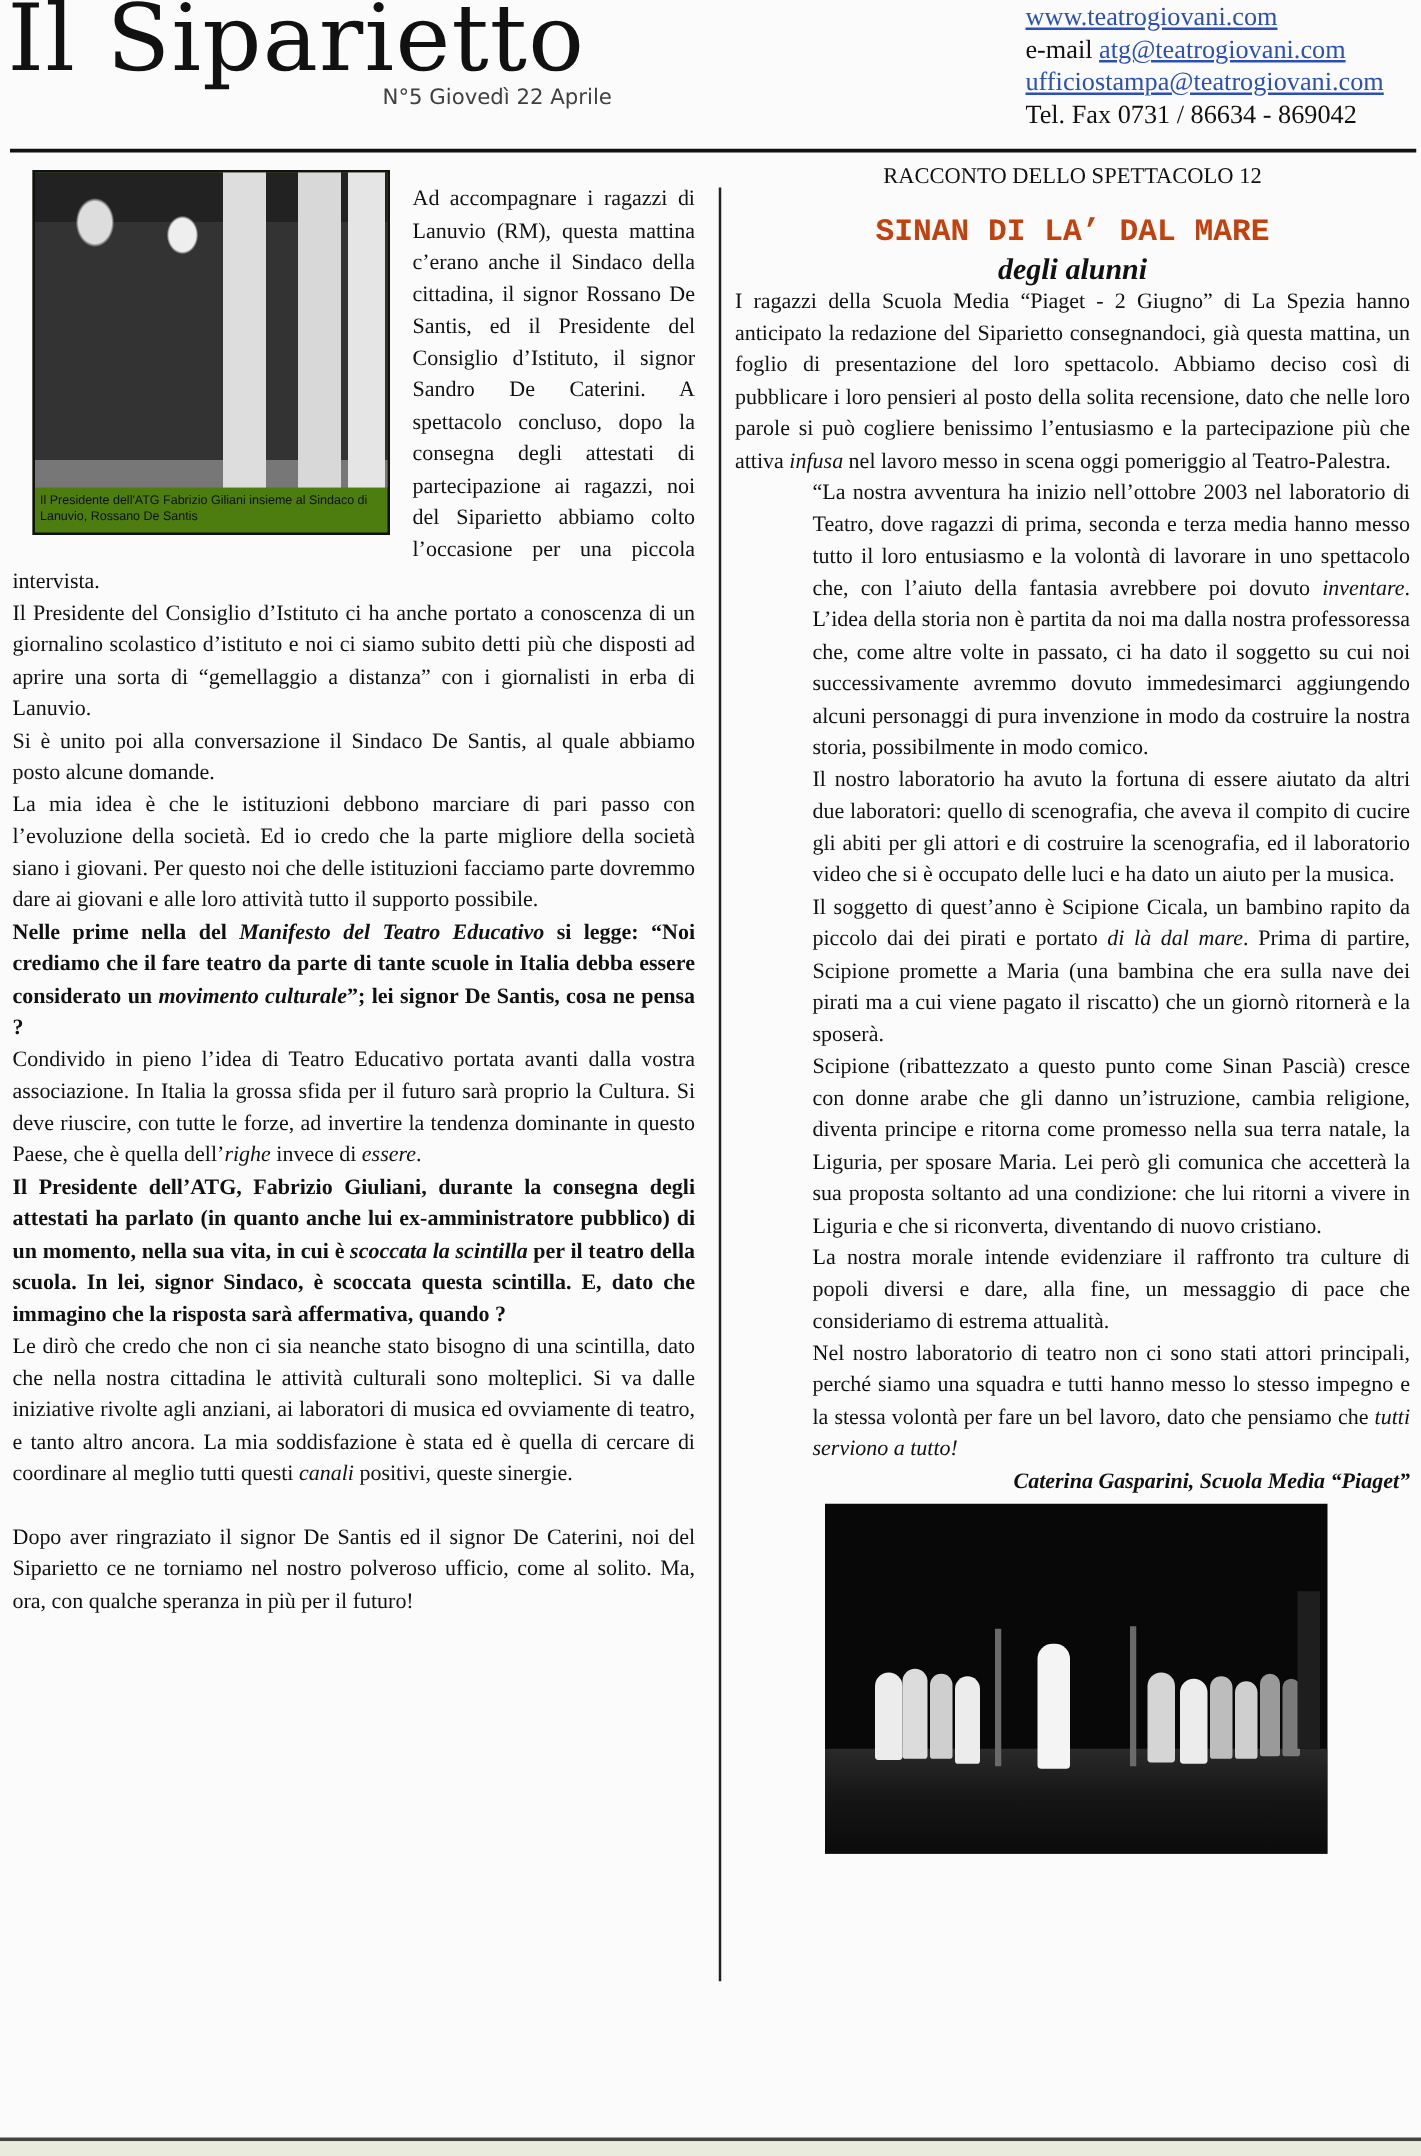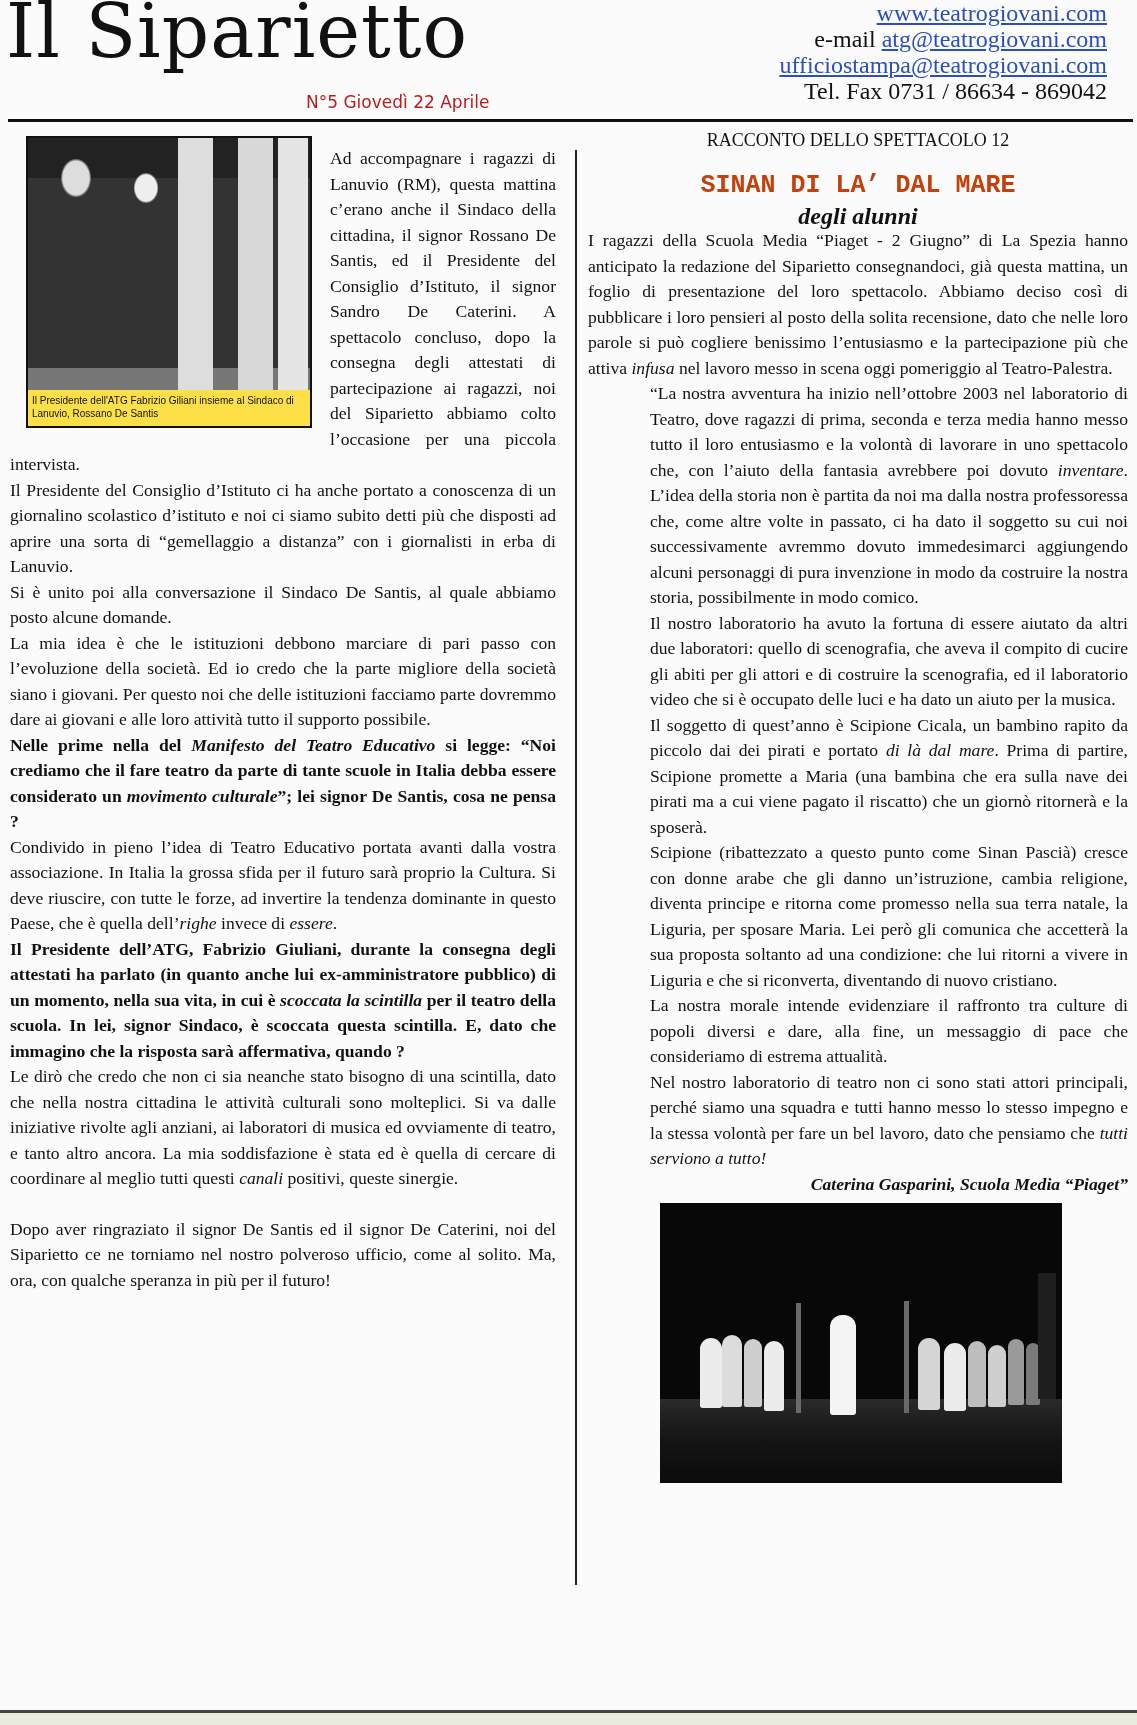--- a/index.html
+++ b/index.html
@@ -7,48 +7,48 @@
     width: 1137px; height: 1725px; position: relative; overflow: hidden;
     background: #fbfbfb; color: #111;
     font-family: "Liberation Serif", "DejaVu Serif", serif;
   }
   .masthead-title {
     position: absolute; left: 6px; top: -6px;
     font-family: "DejaVu Serif", "Liberation Serif", serif;
     font-size: 74px; line-height: 1; color: #111; letter-spacing: 1px;
   }
   .issue-line {
-    position: absolute; left: 306px; top: 92px;
+    position: absolute; left: 306px; top: 68px;
     font-family: "DejaVu Sans", "Liberation Sans", sans-serif;
-    font-size: 17px; color: #b91c1c;
+    font-size: 17px; color: #404040;
   }
   .contacts {
-    position: absolute; right: 30px; top: 0px; text-align: right;
-    font-size: 24px; line-height: 26px;
+    position: absolute; right: 30px; top: 0px; 
+    font-size: 21px; line-height: 26px;
   }
   .contacts a { color: #2b4fb8; text-decoration: underline; }
   .top-rule {
     position: absolute; left: 8px; right: 4px; top: 119px; height: 3px; background: #111;
   }
   .col-divider {
     position: absolute; left: 575px; top: 150px; width: 2px; height: 1435px; background: #222;
   }
   .bottom-rule {
     position: absolute; left: 0; right: 0; top: 1710px; height: 3px; background: #444;
   }
   .bottom-strip { position: absolute; left:0; right:0; top:1713px; height: 12px; background:#e9ebdd; }
 
   
   .left-col {
     position: absolute; left: 10px; top: 146px; width: 546px;
     font-size: 17.6px; line-height: 25.5px; text-align: justify;
   }
   .photo-box {
     float: left; width: 282px; margin: -10px 18px 4px 16px;
-    border: 2px solid #111; background: #fde047;
+    border: 2px solid #111; background: #4d7c0f;
   }
   .photo1 {
     width: 282px; height: 252px; display: block;
     background:
       radial-gradient(ellipse 22px 28px at 48px 40px, #ddd 0 60%, transparent 70%),
       radial-gradient(ellipse 18px 22px at 118px 50px, #eee 0 60%, transparent 70%),
       linear-gradient(90deg, transparent 0 150px, #ddd 150px 185px, transparent 185px 210px, #d8d8d8 210px 245px, transparent 245px 250px, #e5e5e5 250px 280px, transparent 280px),
       linear-gradient(180deg, #222 0 40px, #333 40px 230px, #777 230px 252px);
     background-size: 100% 100%, 100% 100%, 100% 100%, 100% 100%;
     background-repeat: no-repeat;

